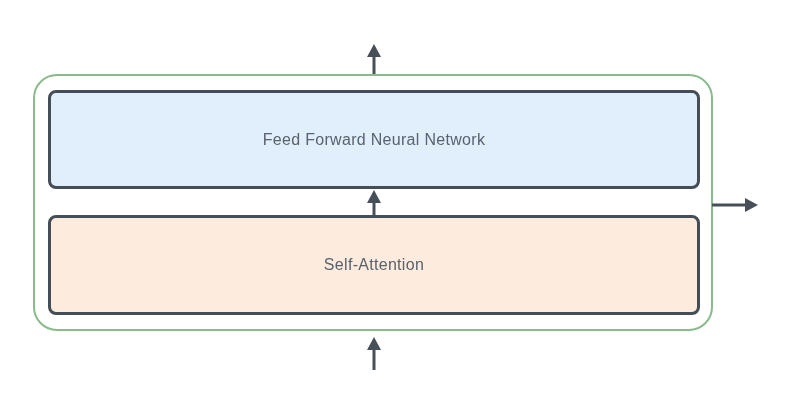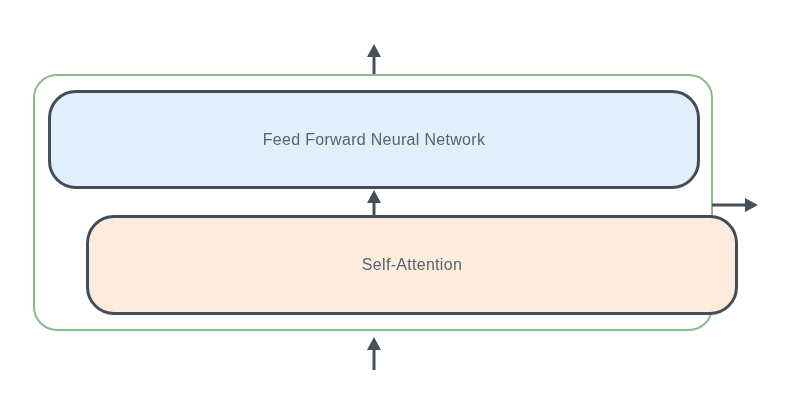--- a/index.html
+++ b/index.html
@@ -44,35 +44,34 @@
     border:2px solid var(--encoder-green);
     border-radius:24px;
     background:transparent;
   }
   .block{
     position:absolute;
     box-sizing:border-box;
     left:48px;
     width:652px;
     border:3px solid var(--block-border);
-    border-radius:28px;
+    border-radius:8px;
     display:flex;
     align-items:center;
     justify-content:center;
   }
   .block-ffnn{
     top:90px;
     height:99px;
     background:var(--feed-forward-fill);
   }
   .block-attn{
     top:215px;
     height:100px;
     background:var(--self-attention-fill);
-    margin-left:38px;
   }
   .block-label{
     font-size:16px;
     letter-spacing:0.3px;
     color:var(--label-text);
     user-select:none;
   }
   .arrow{
     position:absolute;
     color:var(--arrow);

